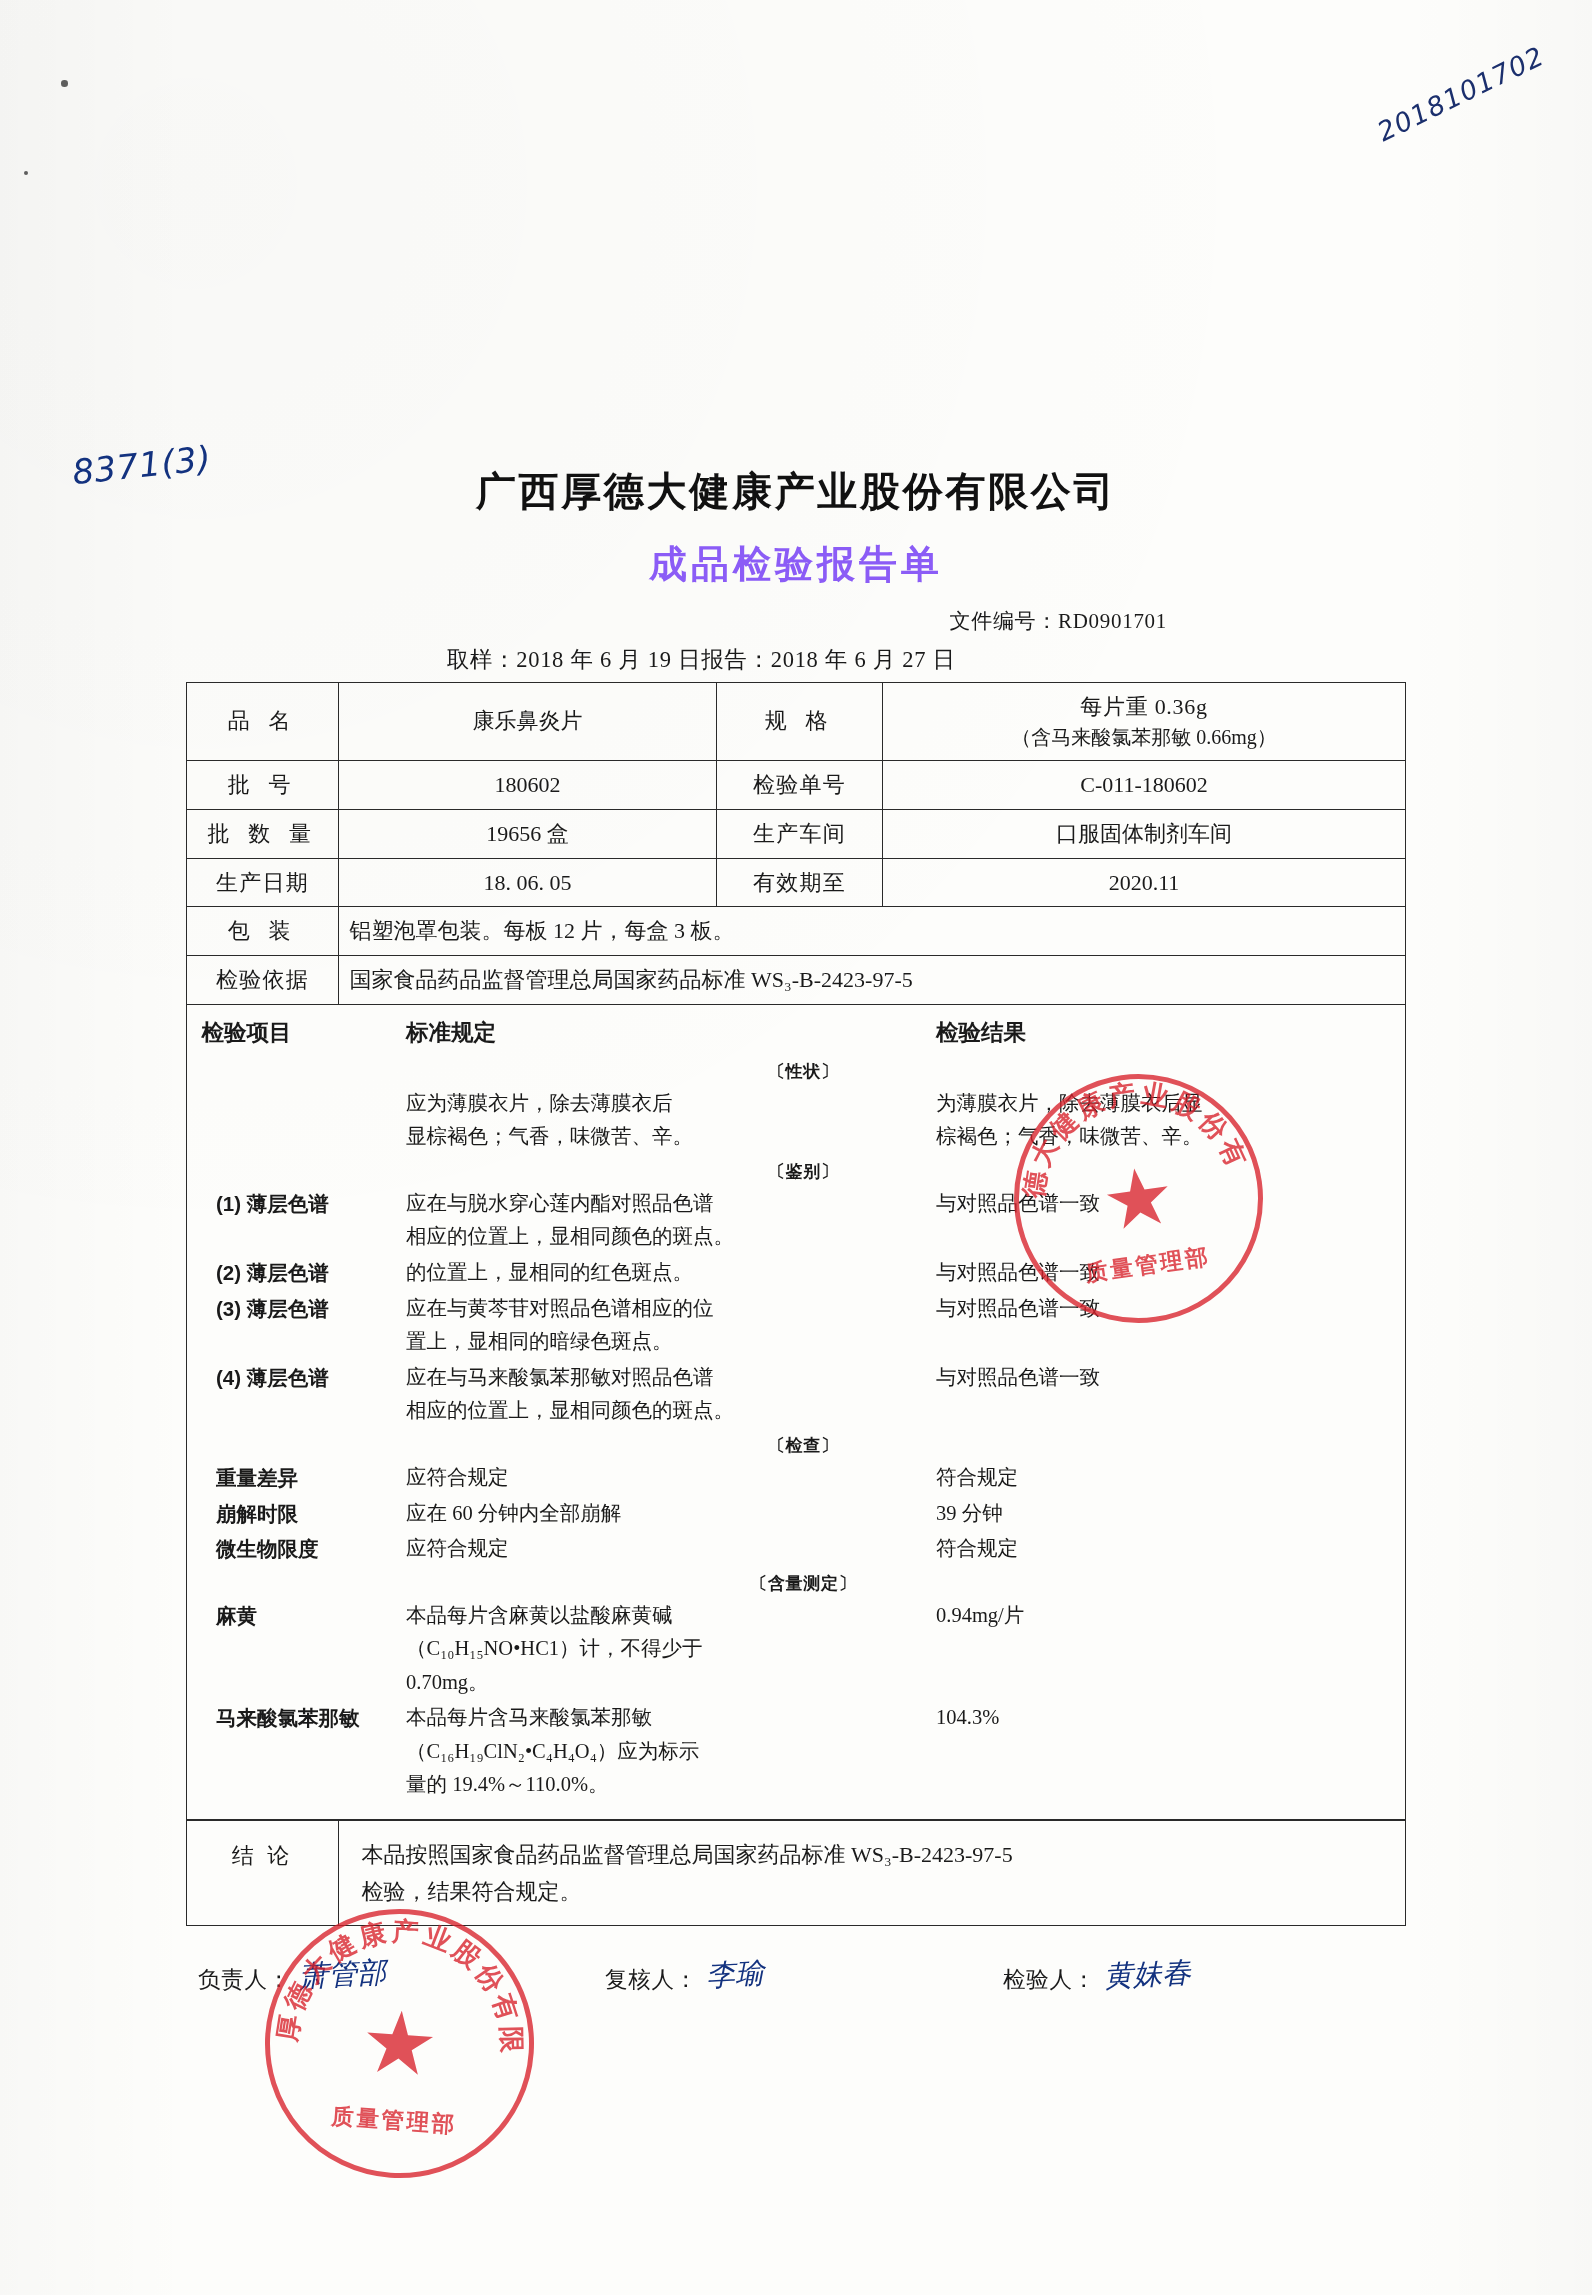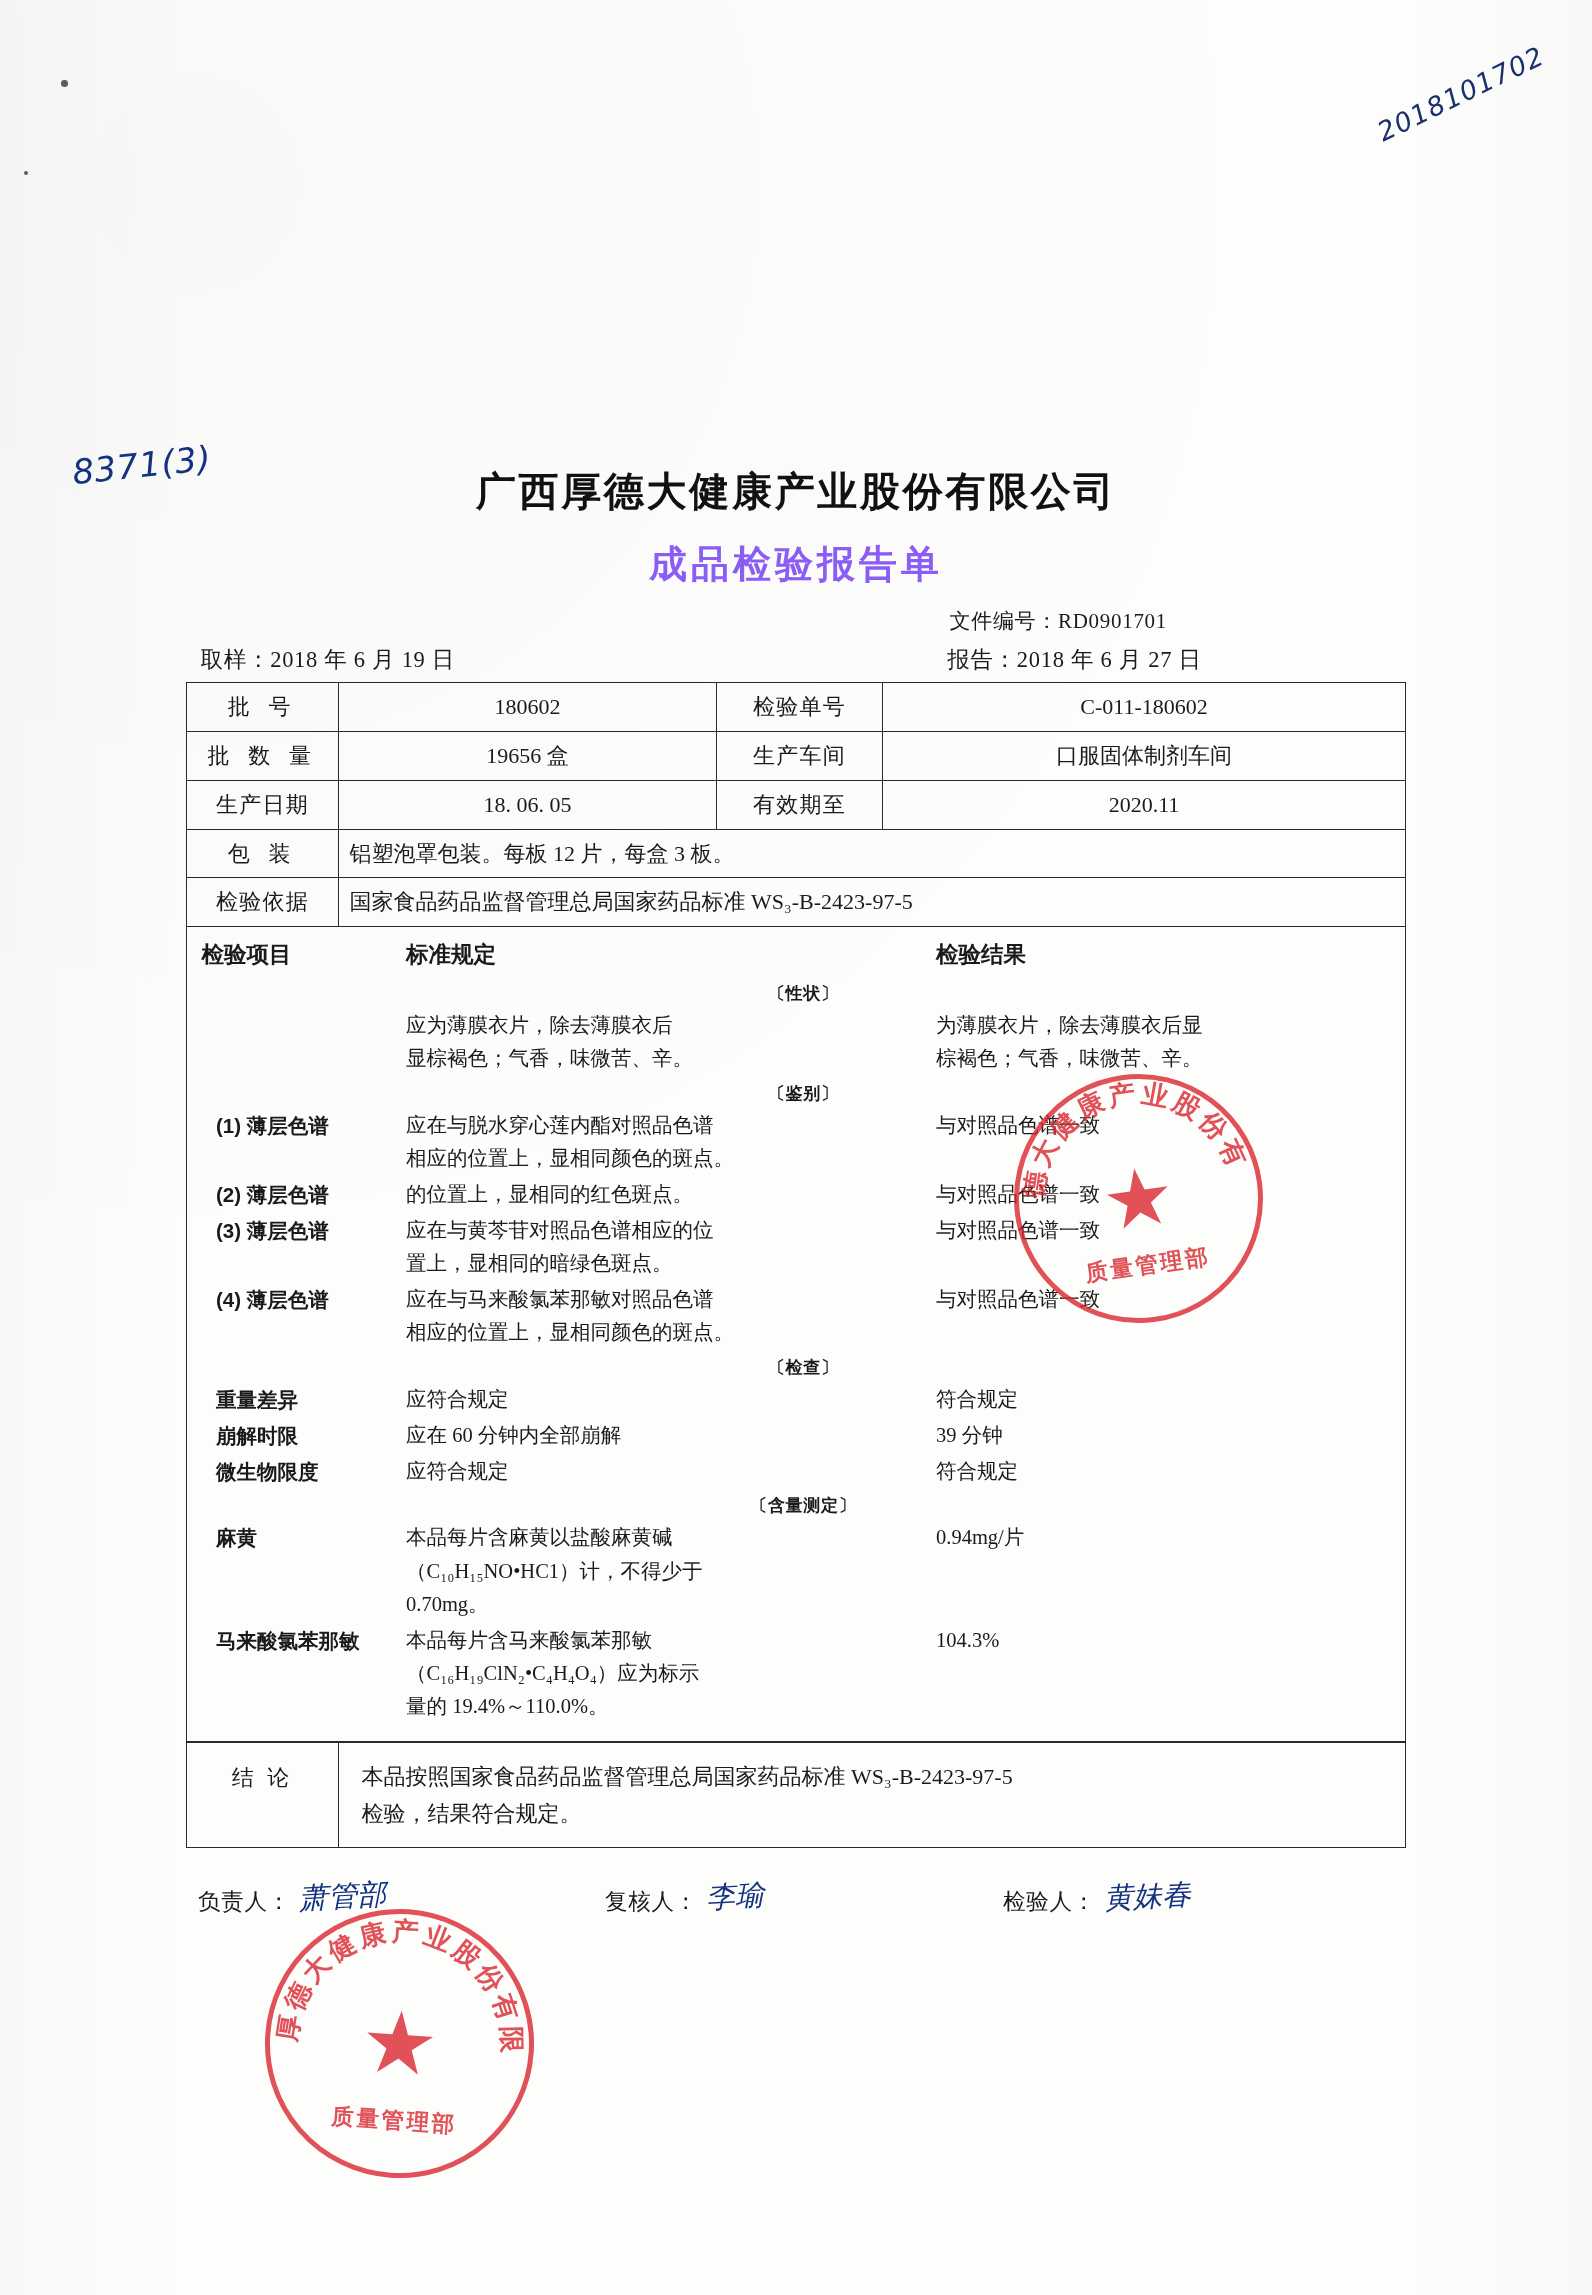--- a/index.html
+++ b/index.html
@@ -85,21 +85,21 @@
   }
   .docno {
     text-align: right;
     font-size: 21px;
     margin-top: 17px;
     padding-right: 239px;
     letter-spacing: 0.7px;
   }
   .meta-row {
     display: flex;
-    justify-content: space-between;
+    justify-content: center;
     font-size: 22.5px;
     margin-top: 9.3px;
     padding: 0 5.3px 6.6px 14.6px;
     letter-spacing: 0.7px;
   }
   .meta-row .right { padding-right: 199px; }
 
   
   table.main {
     width: 100%;
@@ -292,20 +292,29 @@
     </div>
 
     <table class="main">
       <colgroup>
         <col style="width:152px">
         <col style="width:378px">
         <col style="width:166px">
         <col>
       </colgroup>
       <tbody>
+        <tr>
+          <td class="lbl">品    名</td>
+          <td class="val-center">康乐鼻炎片</td>
+          <td class="lbl">规    格</td>
+          <td class="spec2">
+            <div class="l1">每片重 0.36g</div>
+            <div class="l2">（含马来酸氯苯那敏 0.66mg）</div>
+          </td>
+        </tr>
         <tr>
           <td class="lbl">批    号</td>
           <td class="val-center">180602</td>
           <td class="lbl lbl-tight">检验单号</td>
           <td class="val-center">C-011-180602</td>
         </tr>
         <tr>
           <td class="lbl">批 数 量</td>
           <td class="val-center">19656 盒</td>
           <td class="lbl lbl-tight">生产车间</td>

